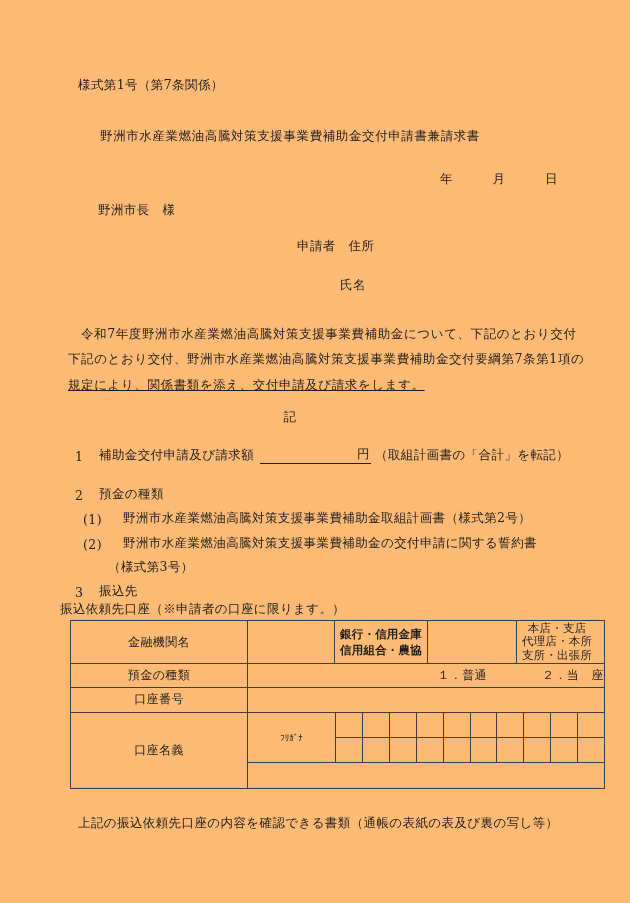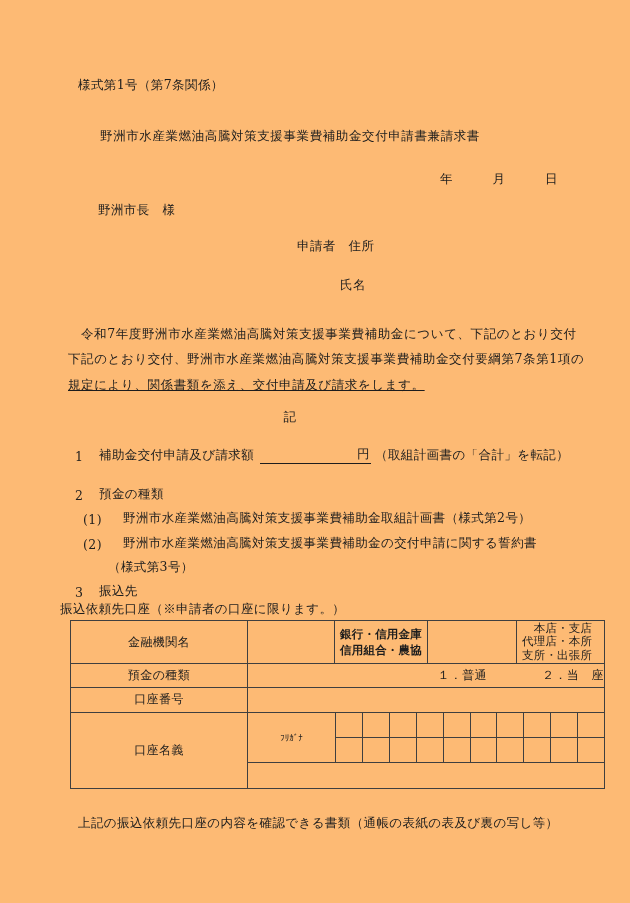--- a/index.html
+++ b/index.html
@@ -35,21 +35,21 @@
   .trow{display:flex;box-sizing:border-box;border-top:1px solid #3f3f3f;}
   .trow:first-child{border-top:none;}
   .tcell{box-sizing:border-box;border-left:1px solid #3f3f3f;display:flex;align-items:center;justify-content:center;}
   .tcell:first-child{border-left:none;}
   .lab-cell{width:176px;flex:0 0 176px;}
   .r1{height:43px;}
   .r2{height:24px;}
   .r3{height:26px;}
   .r4{height:76px;flex:1 1 auto;}
   .small2{font-size:11.5px;line-height:16px;text-align:center;letter-spacing:0.2px;font-weight:bold;}
-  .small3{font-size:11.5px;line-height:13.5px;text-align:right;letter-spacing:0.2px;}
+  .small3{font-size:11.5px;line-height:13.5px;text-align:center;letter-spacing:0.2px;}
   .deposit-cell{flex:1;justify-content:flex-end;padding-left:50px;gap:55px;}
   .flex1{flex:1;}
   .r4-right{flex:1;display:flex;flex-direction:column;}
   .r4-sub-a{height:50px;display:flex;box-sizing:border-box;}
   .furigana-cell{width:87px;flex:0 0 87px;display:flex;align-items:center;justify-content:center;
     font-size:9px;letter-spacing:0;box-sizing:border-box;}
   .boxgrid{flex:1;display:flex;flex-direction:column;border-left:1px solid #3f3f3f;box-sizing:border-box;}
   .boxrow{display:flex;flex:1;box-sizing:border-box;}
   .boxrow + .boxrow{border-top:1px solid #3f3f3f;}
   .fbox{flex:1;box-sizing:border-box;border-left:1px solid #3f3f3f;}

